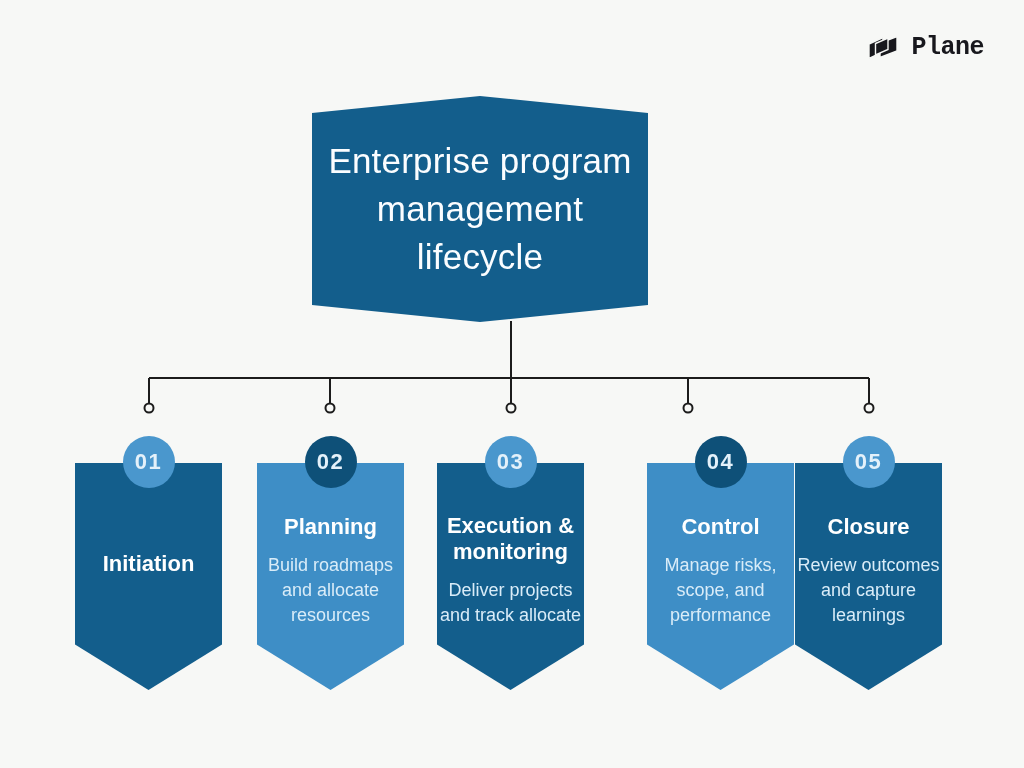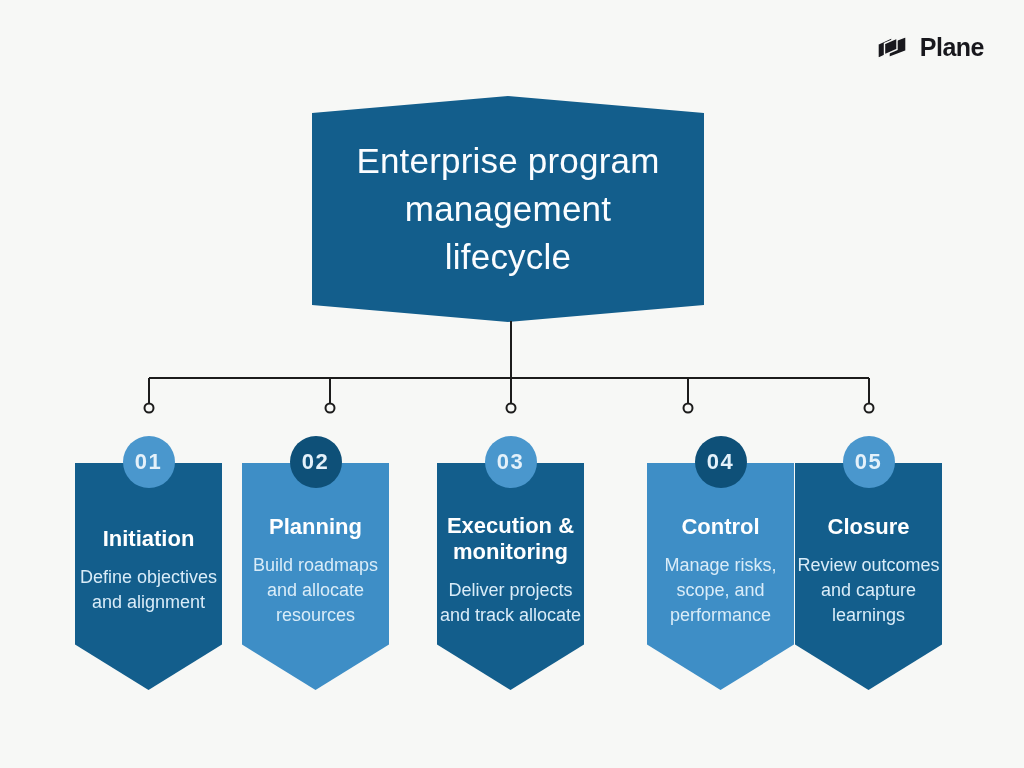--- a/index.html
+++ b/index.html
@@ -12,27 +12,27 @@
     --title-text:#fbfdff;
     --body-text:#d9ecf8;
     --logo-text:#18181d;
   }
   *{margin:0;padding:0;box-sizing:border-box;}
   html,body{width:1024px;height:768px;}
   body{font-family:"Liberation Sans",sans-serif;background:var(--bg);}
   .canvas{position:relative;width:1024px;height:768px;background:var(--bg);overflow:hidden;}
 
   
-  .logo{position:absolute;top:33px;right:40px;display:flex;align-items:center;gap:11px;}
+  .logo{position:absolute;top:33px;right:40px;display:flex;align-items:center;gap:11px;font-family:Liberation Mono, monospace;}
   .logo svg{display:block;}
   .logo .brand-name{font-size:25px;font-weight:700;color:var(--logo-text);letter-spacing:-0.5px;}
 
   
   .title-box{
-    position:absolute;left:312px;top:96px;width:392px;height:226px;
+    position:absolute;left:312px;top:96px;width:336px;height:226px;
     background:var(--dark);
     clip-path:polygon(0 7.5%,50% 0,100% 7.5%,100% 92.5%,50% 100%,0 92.5%);
     display:flex;flex-direction:column;align-items:center;justify-content:center;
     text-align:center;color:var(--title-text);
     font-size:35px;font-weight:500;line-height:48px;letter-spacing:0.2px;
   }
 
   
   .connectors{position:absolute;left:0;top:0;width:1024px;height:768px;pointer-events:none;}
   .connectors line{stroke:var(--line);stroke-width:2;}
@@ -51,21 +51,21 @@
     clip-path:polygon(0 0,100% 0,100% 80%,50% 100%,0 80%);
     display:flex;flex-direction:column;align-items:center;justify-content:center;
     padding:34px 2px 46px 2px;text-align:center;z-index:1;
   }
   .card--dark .banner{background:var(--dark);}
   .card--light .banner{background:var(--light);}
   .card--dark .badge{background:var(--circle-light);}
   .card--light .badge{background:var(--circle-dark);}
   .card-title{color:#ffffff;font-size:22px;font-weight:600;line-height:26px;margin-bottom:13px;}
   .card-desc{color:var(--body-text);font-size:18px;font-weight:400;line-height:25px;}
-  .c1{left:75px;} .c2{left:242px;} .c3{left:437px;} .c4{left:615px;margin-left:32px;} .c5{left:795px;}
+  .c1{left:75px;} .c2{left:257px;} .c3{left:437px;} .c4{left:615px;margin-left:32px;} .c5{left:795px;}
 </style>
 </head>
 <body>
 
 <div class="canvas">
 
   <div class="logo">
     <svg width="33" height="26" viewBox="0 0 33 26">
       <g fill="#18181d" stroke="#f7f8f6" stroke-width="1.4">
         <path d="M2 9 L16 2.5 L16 17 L2 23.5 Z"></path>
@@ -94,21 +94,20 @@
     <circle cx="330" cy="408" r="4.5"></circle>
     <circle cx="511" cy="408" r="4.5"></circle>
     <circle cx="688" cy="408" r="4.5"></circle>
     <circle cx="869" cy="408" r="4.5"></circle>
   </svg>
 
   <div class="card card--dark c1">
     <div class="badge">01</div>
     <div class="banner">
       <div class="card-title">Initiation</div>
-      <div class="card-desc">Define objectives and alignment</div>
     </div>
   </div>
 
   <div class="card card--light c2">
     <div class="badge">02</div>
     <div class="banner">
       <div class="card-title">Planning</div>
       <div class="card-desc">Build roadmaps and allocate resources</div>
     </div>
   </div>

